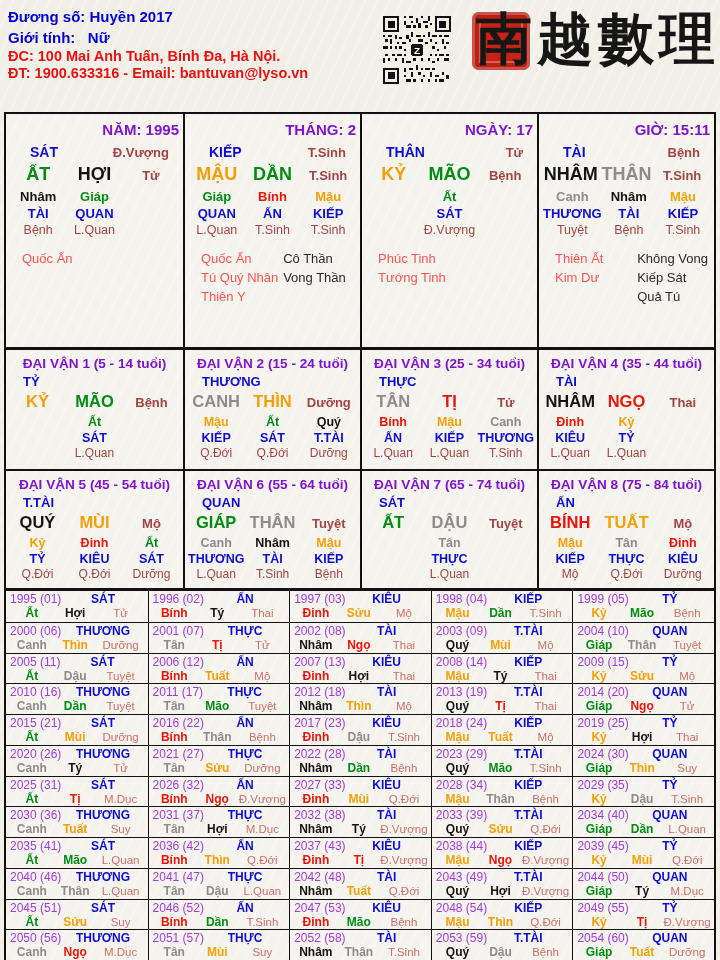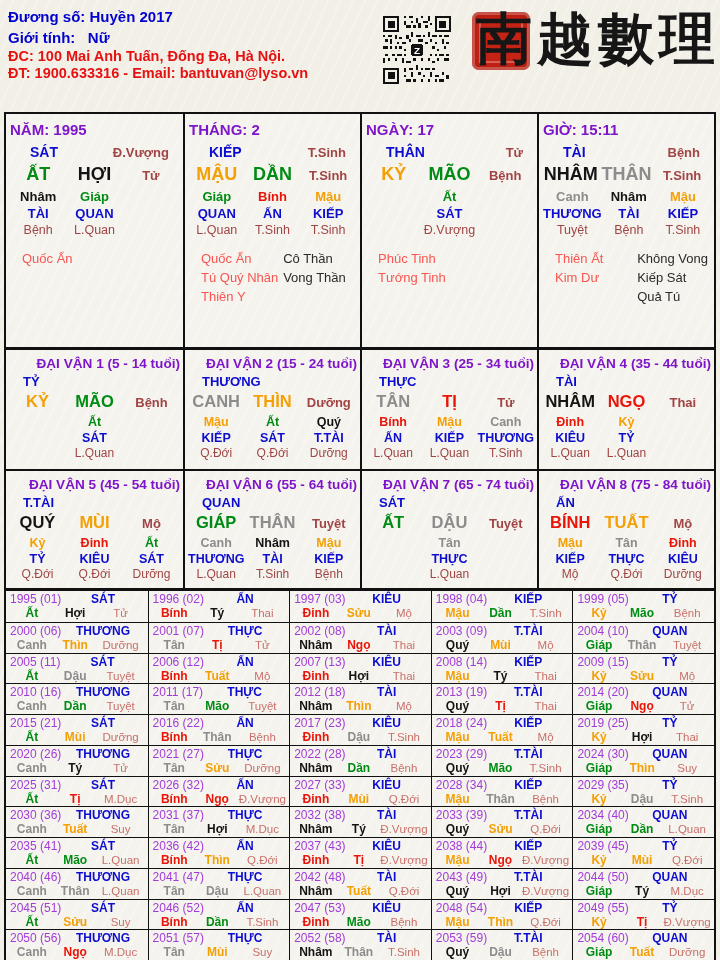--- a/index.html
+++ b/index.html
@@ -19,40 +19,40 @@
   .seal{position:absolute;left:472px;top:12px;width:58px;height:58px;background:var(--seal_red);border-radius:7px;box-shadow:inset 0 0 0 3px rgba(255,235,225,.28), inset 0 0 10px rgba(120,0,0,.55)}
   .seal::after{content:"";position:absolute;inset:7px;border:2px solid rgba(255,240,230,.30)}
   .callig{position:absolute;left:476px;top:2px;width:233px;font-family:"DejaVu Serif","Liberation Serif",serif;font-weight:bold;font-size:56px;letter-spacing:5px;color:#161616;white-space:nowrap}
   
   .e-green{color:var(--green)} .e-red{color:var(--red)} .e-orange{color:var(--orange)}
   .e-gray{color:var(--gray)} .e-black{color:#141414}
   
   .pillars{position:absolute;left:4px;right:4px;top:112px;height:233px;border:2px solid var(--border);display:grid;grid-template-columns:repeat(4,1fr);background:rgba(255,255,255,.25)}
   .pcell{border-left:2px solid var(--border);padding:2px 4px;overflow:hidden}
   .pcell:first-child{border-left:none}
-  .p-title{text-align:left;color:var(--purple);font-weight:bold;font-size:15px;margin-top:5px}
+  .p-title{text-align:right;color:var(--purple);font-weight:bold;font-size:15px;margin-top:5px}
   .p-r1{display:flex;justify-content:space-between;align-items:baseline;padding:6px 10px 0 20px;font-weight:bold}
   .p-god{color:var(--blue);font-size:14px}
   .p-stagetop{color:var(--maroon);font-size:13px}
   .p-r2{display:grid;grid-template-columns:1fr 1fr 1fr;align-items:baseline;margin-top:4px}
   .p-stem,.p-branch{font-size:18px;font-weight:bold;text-align:center}
   .p-stage{font-size:13px;font-weight:bold;color:var(--maroon);text-align:center}
   .hid{display:grid;grid-template-columns:1fr 1fr 1fr;margin-top:4px}
   .hcol{text-align:center;font-size:13px;font-weight:bold;line-height:16.5px}
   .hcol .hgod{color:var(--blue)}
   .hcol .hstage{font-size:12.5px;font-weight:normal;color:var(--maroon)}
   .stars{display:flex;margin-top:10px;padding-left:12px;font-size:13px;line-height:19px}
   .st-red{width:53%;color:var(--star_red)}
   .st-black{flex:1;color:#2a2a2a}
   
   .daivan{position:absolute;left:4px;right:4px;top:348px;height:238px;border:2px solid var(--border);display:grid;grid-template-columns:repeat(4,1fr);grid-template-rows:1fr 1fr;background:rgba(255,255,255,.25)}
   .dvcell{border-left:2px solid var(--border);border-top:2px solid var(--border);padding:2px 3px;overflow:hidden}
   .dvcell:nth-child(4n+1){border-left:none}
   .dvcell:nth-child(-n+4){border-top:none}
-  .dv-title{text-align:right;color:var(--purple);font-weight:bold;font-size:13.6px;margin-top:4px;white-space:nowrap}
+  .dv-title{text-align:center;color:var(--purple);font-weight:bold;font-size:13.6px;margin-top:4px;white-space:nowrap}
   .dv-god{color:var(--blue);font-weight:bold;font-size:13px;padding-left:14px;margin-top:3px}
   .dv-main{display:grid;grid-template-columns:1fr 1fr 1fr;align-items:baseline;margin-top:3px}
   .dv-stem,.dv-branch{font-size:16.5px;font-weight:bold;text-align:center}
   .dv-stage{font-size:13px;font-weight:bold;color:var(--maroon);text-align:center}
   .hid-sm .hcol{font-size:12.5px;line-height:15.5px}
   .hid-sm .hcol .hstage{font-size:12px}
   
   .years{position:absolute;left:4px;right:4px;top:589px;height:369px;border:2px solid var(--border);display:grid;grid-template-columns:repeat(5,1fr);grid-auto-rows:1fr;background:rgba(255,255,255,.25)}
   .ycell{border-left:1px solid var(--border);border-top:1px solid var(--border);padding:1px 3px 0 4px;overflow:hidden}
   .ycell:nth-child(5n+1){border-left:none}
@@ -63,21 +63,21 @@
   .y2{display:grid;grid-template-columns:1.02fr 1fr 1.12fr;line-height:14px}
   .y-stem,.y-branch{font-weight:bold;font-size:12px;text-align:center}
   .y-stage{font-size:11.5px;color:var(--rose);text-align:center}
 </style>
 </head>
 <body>
 
 <div class="hinfo">
   <div class="h-blue">Đương số: Huyền 2017</div>
   <div class="h-blue">Giới tính:   Nữ</div>
-  <div class="h-red">ĐC: 100 Mai Anh Tuấn, Đống Đa, Hà Nội.</div>
+  <div class="h-red">ĐC: 100 Mai Anh Tuấn, Bính Đa, Hà Nội.</div>
   <div class="h-red">ĐT: 1900.633316 - Email: bantuvan@lyso.vn</div>
 </div>
 
 <div class="qr">
   <svg viewBox="0 0 29 29" width="68" height="68" shape-rendering="crispEdges" aria-hidden="true">
     <rect x="0" y="0" width="29" height="29" fill="#f2efe7"></rect>
     <g fill="#111">
       <rect x="0" y="0" width="7" height="7"></rect>
         <rect x="22" y="0" width="7" height="7"></rect>
         <rect x="0" y="22" width="7" height="7"></rect>

